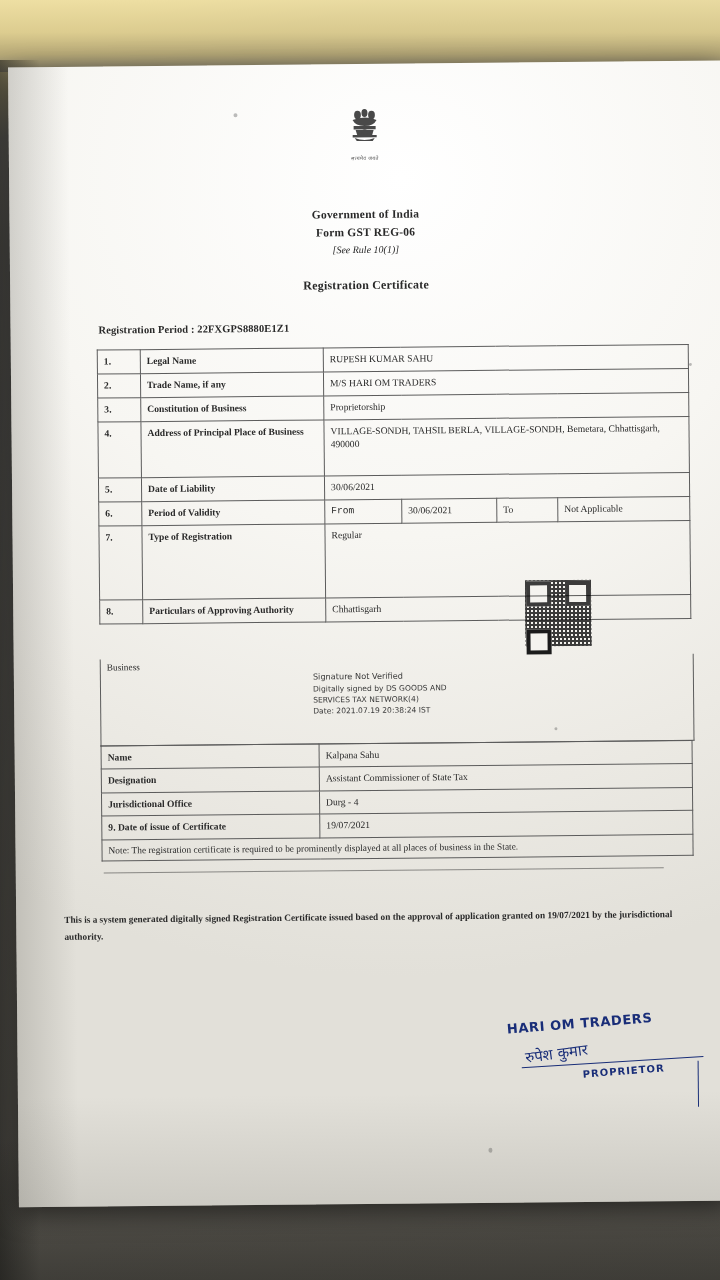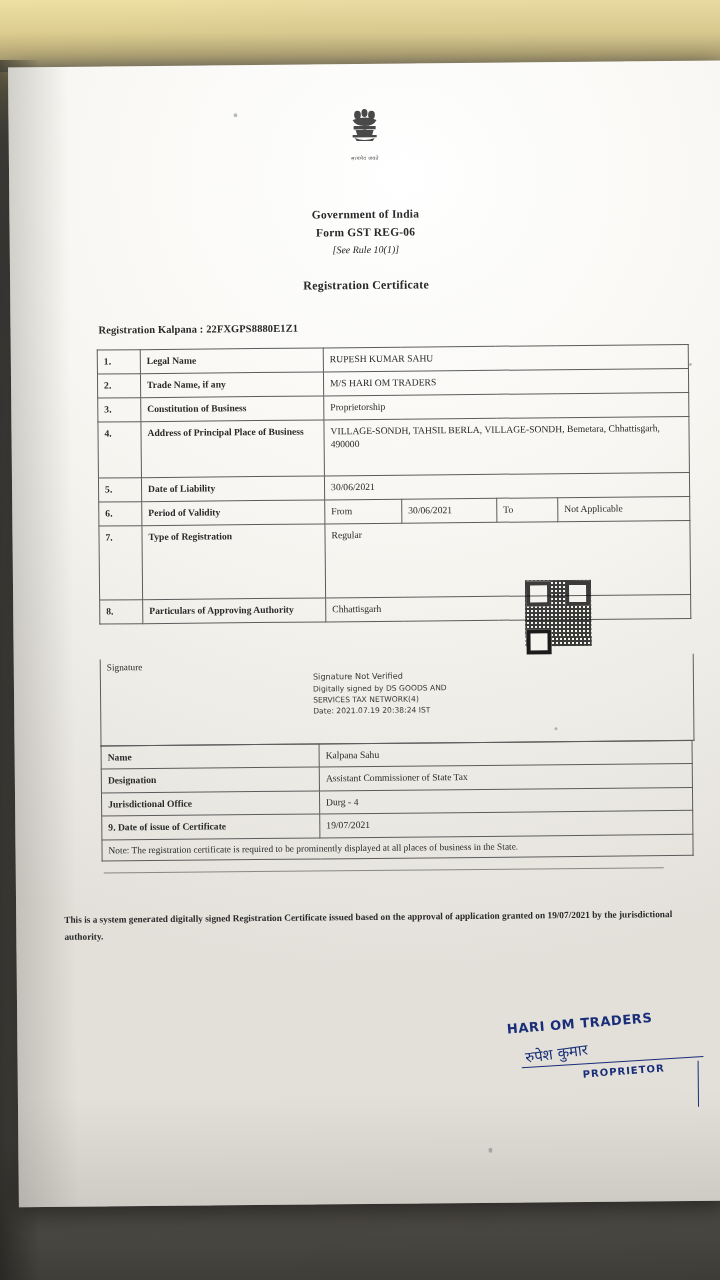--- a/index.html
+++ b/index.html
@@ -132,21 +132,21 @@
     padding: 5px 6px;
     vertical-align: top;
     line-height: 1.35;
   }
   .c-sn   { width: 30px;  text-align: left; font-weight: 700; }
   .c-lbl  { width: 170px; font-weight: 700; }
   .c-val  { font-weight: 400; }
   .tall   { height: 56px; }
   .tall2  { height: 74px; }
 
-  .val-from  { width: 64px; }
+  .val-from  { width: 64px; font-family: Liberation Mono, monospace; }
   .val-date  { width: 82px; }
   .val-to    { width: 48px; font-family: Liberation Serif, serif; }
 
   
   .qr {
     position: absolute;
     left: 512px;
     top: 518px;
     width: 66px; height: 66px;
     background:
@@ -320,21 +320,21 @@
       </div>
 
       <div class="head">
         <div class="l1">Government of India</div>
         <div class="l2">Form GST REG-06</div>
         <div class="l3">[See Rule 10(1)]</div>
         <div class="l4">Registration Certificate</div>
       </div>
 
       <div class="regno">
-        <span>Registration Kalpana :</span>
+        <span>Registration Period :</span>
         <span>22FXGPS8880E1Z1</span>
       </div>
 
       <table class="tbl">
         <tbody>
             <tr>
           <td class="c-sn">1.</td>
           <td class="c-lbl">Legal Name</td>
           <td class="c-val" colspan="4">RUPESH KUMAR SAHU</td>
         </tr>
@@ -376,21 +376,21 @@
           <td class="c-lbl">Particulars of Approving Authority</td>
           <td class="c-val" colspan="4">Chhattisgarh</td>
         </tr>
       </tbody>
         </table>
 
       <div class="qr"></div>
       <div class="qr-bl"></div>
 
       <div class="sig-box">
-        <div class="sig-label">Signature</div>
+        <div class="sig-label">Business</div>
         <div class="sig-text">
           <div class="st1">Signature Not Verified</div>
           <div>Digitally signed by DS GOODS AND</div>
           <div>SERVICES TAX NETWORK(4)</div>
           <div>Date: 2021.07.19 20:38:24 IST</div>
         </div>
       </div>
 
       <table class="tbl2">
         <tbody>

